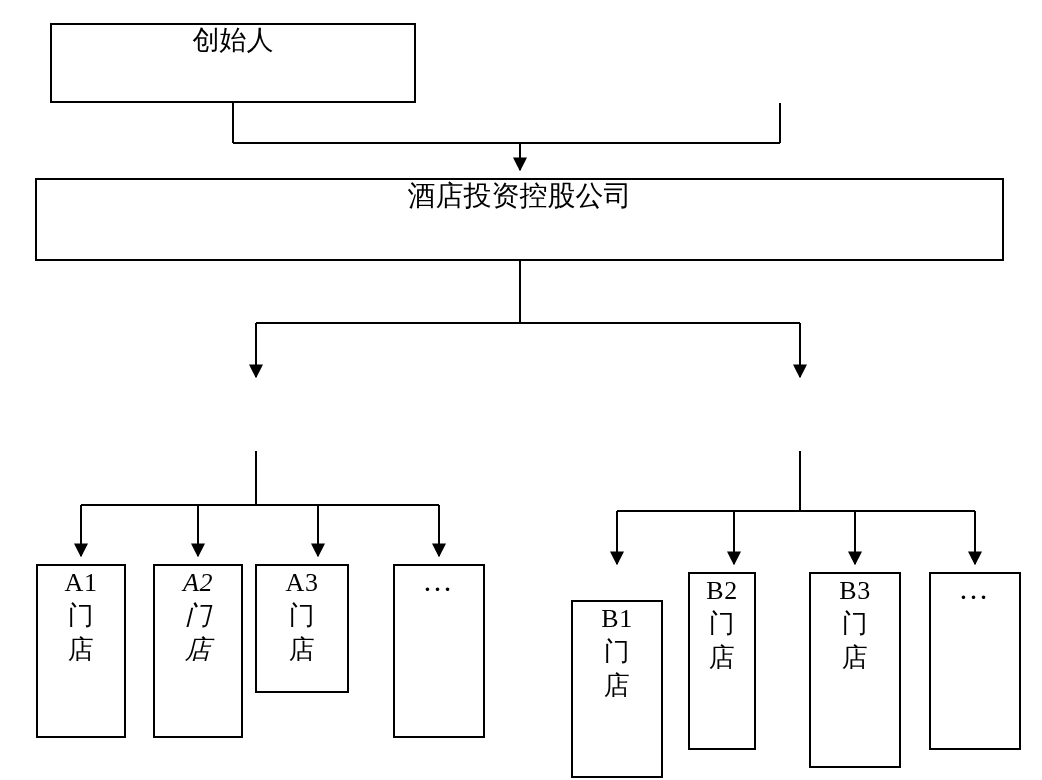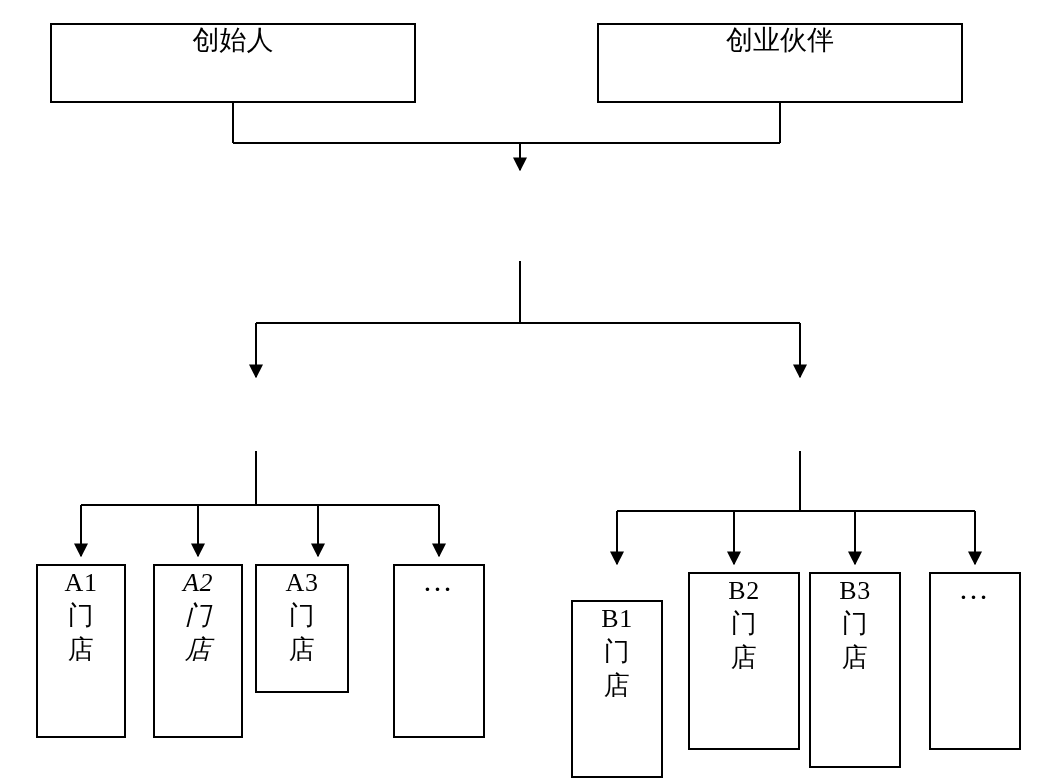--- a/index.html
+++ b/index.html
@@ -137,24 +137,24 @@
       <path d="M 617 511 L 617 564" marker-end="url(#arrow)"></path>
       <path d="M 734 511 L 734 564" marker-end="url(#arrow)"></path>
       <path d="M 855 511 L 855 564" marker-end="url(#arrow)"></path>
       <path d="M 975 511 L 975 564" marker-end="url(#arrow)"></path>
     </g>
   </svg>
 
   <div class="node tier-top" id="node-founder">
     <span class="node-label">创始人</span>
   </div>
-  <div class="node tier-top" id="node-partner">
-    <span class="node-label">创业伙伴</span>
+
+  <div class="node" id="node-holding">
+    <span class="node-label">酒店投资控股公司</span>
   </div>
-
 
 
   <div class="node store" style="left:36px; top:564px; width:90px; height:174px;">
     <span class="node-label">A1
 门
 店</span>
   </div>
   <div class="node store" style="left:153px; top:564px; width:90px; height:174px;font-style:italic;">
     <span class="node-label">A2
 门
@@ -167,21 +167,21 @@
   </div>
   <div class="node store store-ellipsis" style="left:393px; top:564px; width:92px; height:174px;">
     <span class="node-label">…</span>
   </div>
 
   <div class="node store" style="left:571px; top:600px; width:92px; height:178px;">
     <span class="node-label">B1
 门
 店</span>
   </div>
-  <div class="node store" style="left:688px; top:572px; width:112px; height:178px;">
+  <div class="node store" style="left:688px; top:572px; width:68px; height:178px;">
     <span class="node-label">B2
 门
 店</span>
   </div>
   <div class="node store" style="left:809px; top:572px; width:92px; height:196px;">
     <span class="node-label">B3
 门
 店</span>
   </div>
   <div class="node store store-ellipsis" style="left:929px; top:572px; width:92px; height:178px;">

